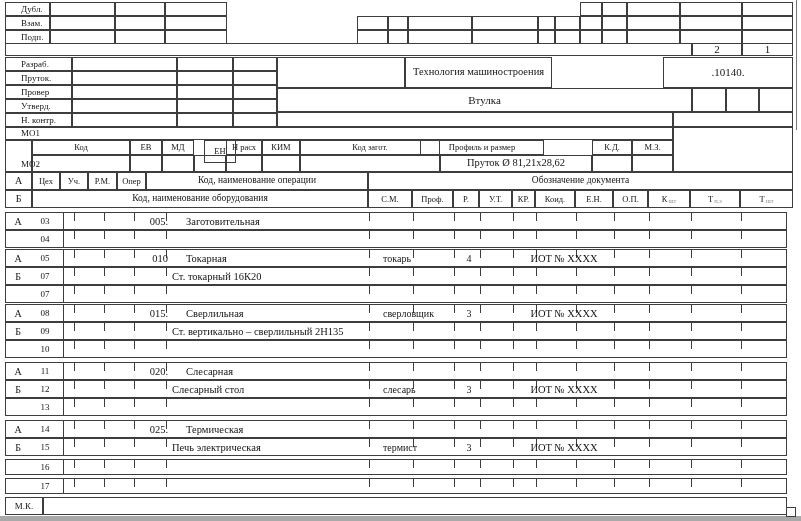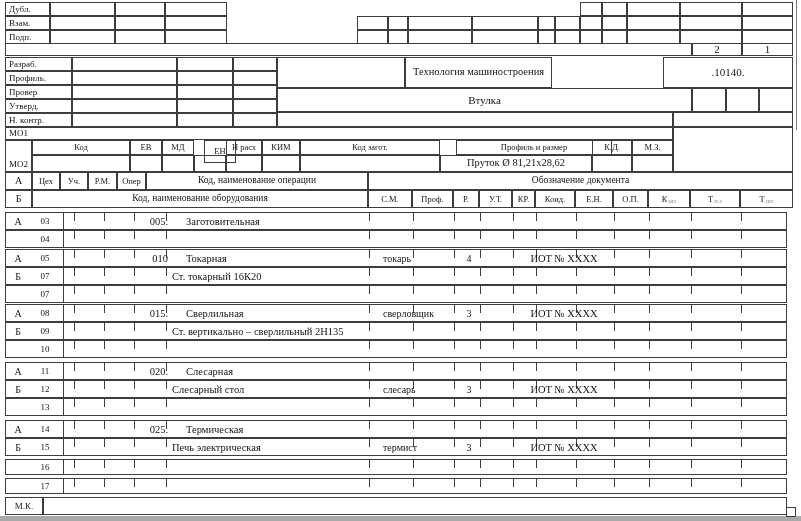--- a/index.html
+++ b/index.html
@@ -1,20 +1,20 @@
 <!DOCTYPE html>
 <html><head>
 <meta charset="utf-8">
 <style>
   html,body{margin:0;padding:0;background:#fff}
   #stage{position:relative;width:801px;height:521px;background:#fff;overflow:hidden;
          font-family:"Liberation Serif","DejaVu Serif",serif;color:#161616}
   .c{position:absolute;box-sizing:border-box;border:1px solid #3d3d3d;display:flex;
      align-items:center;justify-content:center;line-height:1;white-space:nowrap}
-  .cl{justify-content:flex-start;padding-left:3px}
+  .cl{justify-content:flex-start;padding-left:15px}
   .cb{align-items:flex-end;padding-bottom:2px}
   .f85{font-size:8.5px}.f9{font-size:9px}.f95{font-size:9.5px}.f10{font-size:10px}
   .f105{font-size:10.5px}.f11{font-size:11px}
   .wrap{white-space:normal;text-align:center;line-height:1.2}
   sub{font-size:6.5px;color:#8f8f8f;transform:translateY(2px);margin-left:1px}
   .brow{position:absolute;left:5px;width:782px;height:18px;box-sizing:border-box;
         border:1px solid #3d3d3d;background:#fff}
   .brow .vln{position:absolute;left:57px;top:0;bottom:0;width:1px;background:#3d3d3d}
   .brow .tks{position:absolute;left:68px;top:0;width:1px;height:8px;background:#3d3d3d;
     box-shadow:30px 0 #3d3d3d,60px 0 #3d3d3d,92px 0 #3d3d3d,295px 0 #3d3d3d,
@@ -81,21 +81,21 @@
   <div class="c" style="left:742px;top:30px;width:51px;height:14px"></div>
 
   <div class="c" style="left:5px;top:43px;width:687px;height:13px"></div>
   <div class="c f11" style="left:692px;top:43px;width:50px;height:13px">2</div>
   <div class="c f11" style="left:742px;top:43px;width:51px;height:13px">1</div>
 
   <div class="c cl f9" style="left:5px;top:57px;width:67px;height:14px">Разраб.</div>
   <div class="c" style="left:72px;top:57px;width:105px;height:14px"></div>
   <div class="c" style="left:177px;top:57px;width:56px;height:14px"></div>
   <div class="c" style="left:233px;top:57px;width:44px;height:14px"></div>
-  <div class="c cl f9" style="left:5px;top:71px;width:67px;height:14px">Профиль.</div>
+  <div class="c cl f9" style="left:5px;top:71px;width:67px;height:14px">Пруток.</div>
   <div class="c" style="left:72px;top:71px;width:105px;height:14px"></div>
   <div class="c" style="left:177px;top:71px;width:56px;height:14px"></div>
   <div class="c" style="left:233px;top:71px;width:44px;height:14px"></div>
   <div class="c cl f9" style="left:5px;top:85px;width:67px;height:14px">Провер</div>
   <div class="c" style="left:72px;top:85px;width:105px;height:14px"></div>
   <div class="c" style="left:177px;top:85px;width:56px;height:14px"></div>
   <div class="c" style="left:233px;top:85px;width:44px;height:14px"></div>
   <div class="c cl f9" style="left:5px;top:99px;width:67px;height:14px">Утверд.</div>
   <div class="c" style="left:72px;top:99px;width:105px;height:14px"></div>
   <div class="c" style="left:177px;top:99px;width:56px;height:14px"></div>
@@ -121,21 +121,21 @@
   <div class="c" style="left:673px;top:127px;width:120px;height:45px"></div>
   <div class="c cl cb f9" style="left:5px;top:140px;width:27px;height:32px">МО2</div>
 
   <div class="c f85" style="left:32px;top:140px;width:98px;height:15px">Код</div>
   <div class="c f85" style="left:130px;top:140px;width:32px;height:15px">ЕВ</div>
   <div class="c f85" style="left:162px;top:140px;width:32px;height:15px">МД</div>
   <div class="c f85" style="left:204px;top:140px;width:32px;height:23px">ЕН</div>
   <div class="c f85" style="left:226px;top:140px;width:36px;height:15px">Н расх</div>
   <div class="c f85" style="left:262px;top:140px;width:38px;height:15px">КИМ</div>
   <div class="c f85" style="left:300px;top:140px;width:140px;height:15px">Код загот.</div>
-  <div class="c f85" style="left:456px;top:140px;width:156px;height:15px">Профиль и размер</div>
+  <div class="c f85" style="left:420px;top:140px;width:124px;height:15px">Профиль и размер</div>
   <div class="c f85" style="left:592px;top:140px;width:40px;height:15px">К.Д.</div>
   <div class="c f85" style="left:632px;top:140px;width:41px;height:15px">М.З.</div>
 
   <div class="c" style="left:32px;top:155px;width:98px;height:17px"></div>
   <div class="c" style="left:130px;top:155px;width:32px;height:17px"></div>
   <div class="c" style="left:162px;top:155px;width:32px;height:17px"></div>
   <div class="c" style="left:194px;top:155px;width:32px;height:17px"></div>
   <div class="c" style="left:226px;top:155px;width:36px;height:17px"></div>
   <div class="c" style="left:262px;top:155px;width:38px;height:17px"></div>
   <div class="c" style="left:300px;top:155px;width:140px;height:17px"></div>

